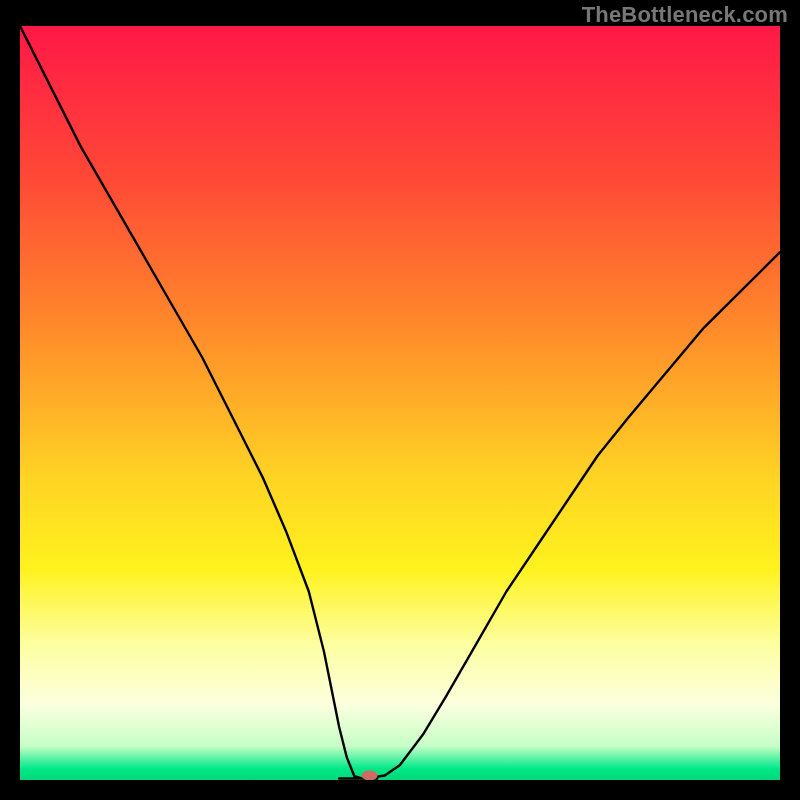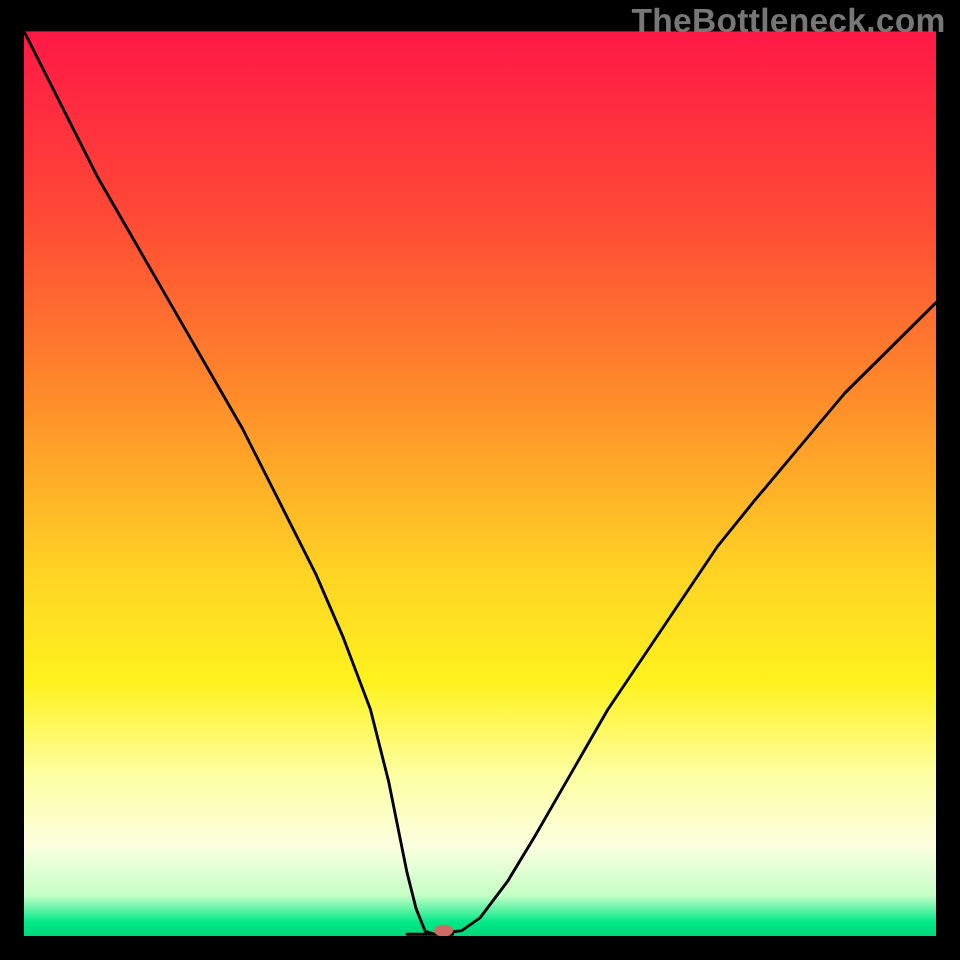--- a/index.html
+++ b/index.html
@@ -15,21 +15,21 @@
     position: relative;
     width: 800px;
     height: 800px;
     background: #000;
   }
   .watermark {
     position: absolute;
     top: 2px;
     right: 12px;
     color: #777;
-    font-size: 28px;
+    font-size: 22px;
     font-weight: 600;
     letter-spacing: 0.2px;
     z-index: 5;
   }
   .plot {
     position: absolute;
     left: 20px;
     top: 26px;
     width: 760px;
     height: 754px;

